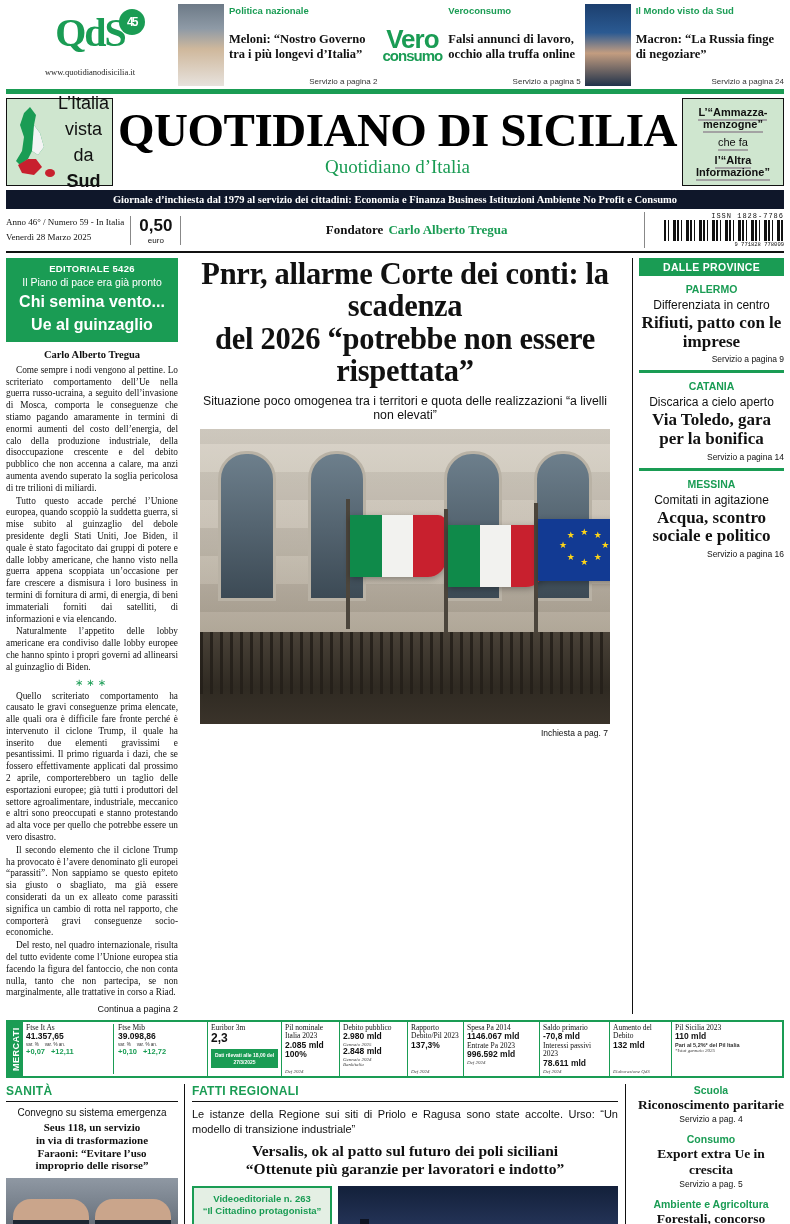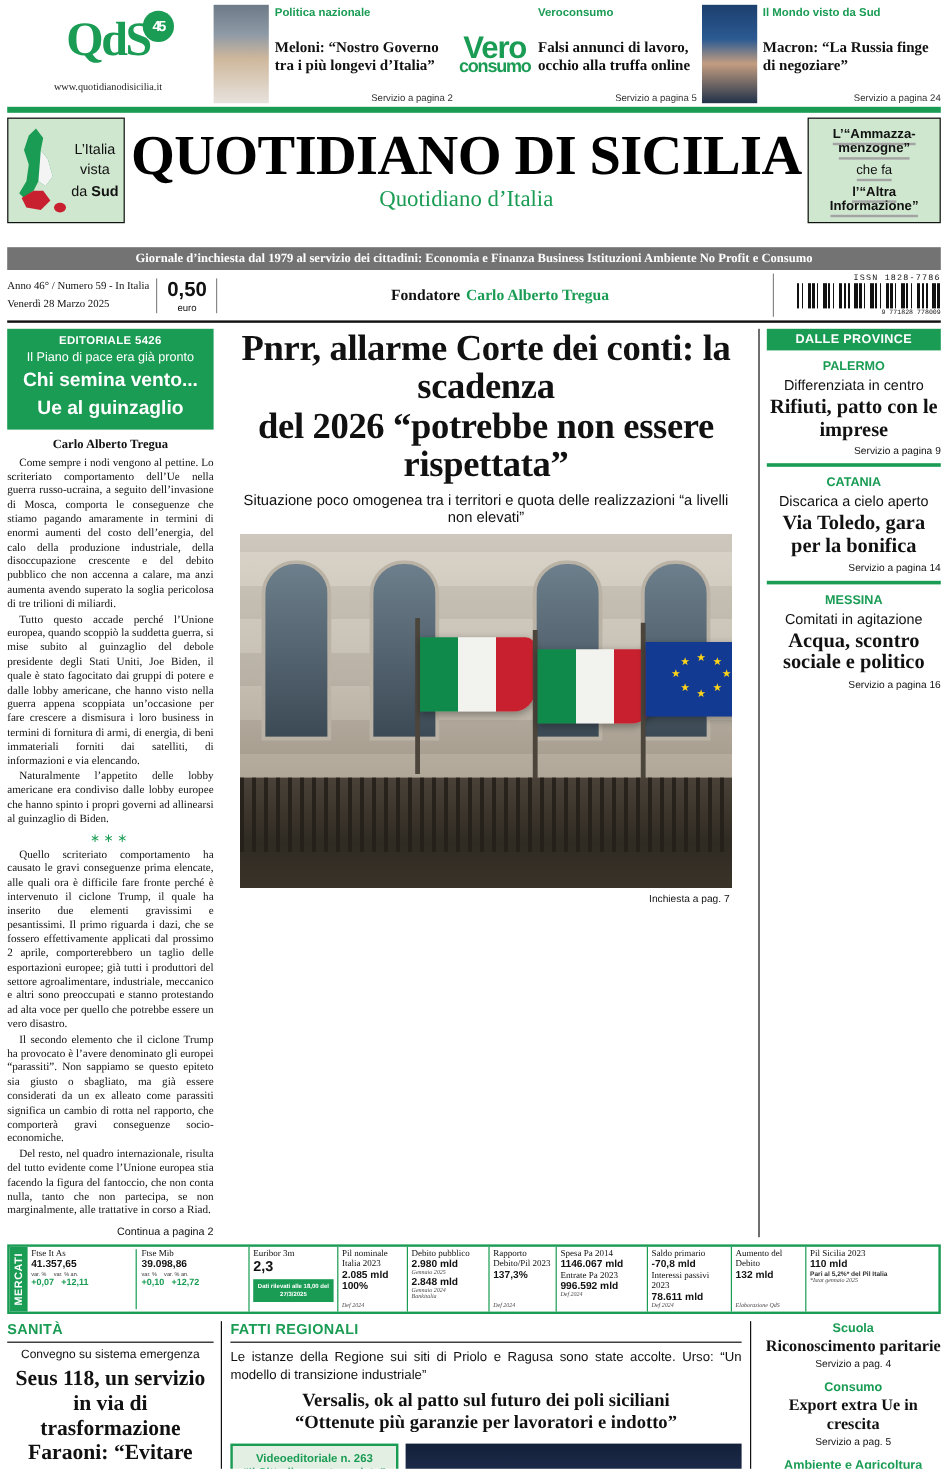--- a/index.html
+++ b/index.html
@@ -31,31 +31,31 @@
   .promo-head { font-family: "Liberation Serif", serif; font-weight: bold; font-size: 12.5px; line-height: 1.18; color: #111; }
   .promo-ref { font-size: 8px; color: #333; text-align: right; }
 
   .rule-green { height: 5px; background: #1a9c54; margin: 3px 0 4px; }
 
   
   .masthead { display: flex; align-items: stretch; height: 88px; gap: 5px; }
   .mh-box { width: 120px; border: 1px solid #111; background: #cfe6cf; display: flex; align-items: center; padding: 3px; }
   .mh-map { width: 48px; height: 78px; position: relative; }
   .mh-map svg { width: 100%; height: 100%; }
-  .mh-box-txt { flex: 1; text-align: center; font-family: "Liberation Sans", sans-serif; font-size: 12px; line-height: 1.45; color: #111; }
+  .mh-box-txt { flex: 1; text-align: center; font-family: "Liberation Sans", sans-serif; font-size: 18px; line-height: 1.45; color: #111; }
   .mh-box-txt b { font-weight: bold; }
   .mh-center { flex: 1; display: flex; flex-direction: column; align-items: center; justify-content: center; }
   .mh-title { font-family: "Liberation Serif", serif; font-weight: bold; font-size: 47px; letter-spacing: -0.5px; line-height: 1; color: #000; white-space: nowrap; }
   .mh-sub { font-family: "Liberation Serif", serif; font-size: 19px; color: #1a9c54; margin-top: 2px; }
   .mh-right { width: 136px; border: 1px solid #111; background: #cfe6cf; display: flex; flex-direction: column; align-items: center; justify-content: space-around; padding: 4px 3px; }
   .mh-r-line { font-family: "Liberation Sans", sans-serif; font-size: 11px; font-weight: bold; color: #111; text-align: center; line-height: 1.1; }
   .mh-r-line u { text-decoration: none; border-bottom: 2px solid #a3a3a3; padding-bottom: 1px; }
   .mh-r-line.small { font-weight: normal; font-size: 11px; }
 
-  .banner-green { background: #737373; color: #fff; text-align: center; font-family: "Liberation Serif", serif; font-weight: bold; font-size: 10.5px; padding: 4px 0; margin-top: 20px; }
+  .banner-green { background: #0f172a; color: #fff; text-align: center; font-family: "Liberation Serif", serif; font-weight: bold; font-size: 10.5px; padding: 4px 0; margin-top: 4px; }
 
   
   .infobar { display: flex; align-items: stretch; height: 44px; border-bottom: 2px solid #111; padding: 3px 0; }
   .ib-left { display: flex; align-items: center; gap: 6px; padding-right: 8px; }
   .ib-dates { font-family: "Liberation Serif", serif; font-size: 9px; line-height: 1.7; color: #111; }
   .ib-price { border-left: 1px solid #888; border-right: 1px solid #888; padding: 0 8px; text-align: center; font-family: "Liberation Sans", sans-serif; }
   .ib-price .p { font-size: 17px; font-weight: bold; }
   .ib-price .e { font-size: 8px; }
   .ib-center { flex: 1; display: flex; align-items: center; justify-content: center; font-family: "Liberation Serif", serif; font-weight: bold; font-size: 13px; }
   .ib-center .founder { color: #111; margin-right: 5px; }
@@ -128,21 +128,21 @@
   .mc-badge { background: #1a9c54; color: #fff; font-family: "Liberation Sans", sans-serif; font-size: 5px; font-weight: bold; text-align: center; padding: 3px 2px; line-height: 1.25; margin-top: 3px; }
 
   
   .lower { display: flex; gap: 6px; margin-top: 6px; }
   .lo-left { width: 172px; }
   .lo-mid { flex: 1; border-left: 1px solid #111; border-right: 1px solid #111; padding: 0 7px; }
   .lo-right { width: 152px; padding-left: 6px; }
   .sec-label { color: #1a9c54; font-family: "Liberation Sans", sans-serif; font-weight: bold; font-size: 12px; letter-spacing: .3px; }
   .sec-rule { height: 1px; background: #111; margin: 3px 0 5px; }
   .sanita-kicker { text-align: center; font-family: "Liberation Sans", sans-serif; font-size: 10px; color: #111; }
-  .sanita-title { text-align: center; font-family: "Liberation Serif", serif; font-weight: bold; font-size: 18px; line-height: 1.15; margin-top: 3px; }
+  .sanita-title { text-align: center; font-family: "Liberation Serif", serif; font-weight: bold; font-size: 11px; line-height: 1.15; margin-top: 3px; }
   .sanita-photo { height: 95px; margin-top: 6px; background: linear-gradient(180deg,#8f98a3 0%,#6f7883 40%,#3a4049 100%); position: relative; overflow: hidden; }
   .sp-person { position: absolute; bottom: 0; width: 44%; height: 78%; background: linear-gradient(180deg,#caa58b 0 28%, #1d2733 28% 100%); border-radius: 18px 18px 0 0; }
 
   .fr-lead { font-family: "Liberation Sans", sans-serif; font-size: 11px; line-height: 1.3; text-align: justify; }
   .fr-title { text-align: center; font-family: "Liberation Serif", serif; font-weight: bold; font-size: 15.5px; line-height: 1.2; margin-top: 6px; }
   .fr-bottom { display: flex; gap: 6px; margin-top: 7px; }
   .videobox { width: 140px; border: 2px solid #1a9c54; background: #e4efe4; text-align: center; padding: 5px 4px; }
   .vb-h { color: #1a9c54; font-family: "Liberation Sans", sans-serif; font-weight: bold; font-size: 9.5px; line-height: 1.25; }
   .vb-dash { color: #1a9c54; font-size: 8px; margin: 3px 0; }
   .fr-photo { flex: 1; background: linear-gradient(180deg,#13203a 0%,#27375c 40%,#4a3a28 75%,#6b4a28 100%); position: relative; overflow: hidden; min-height: 118px; }

